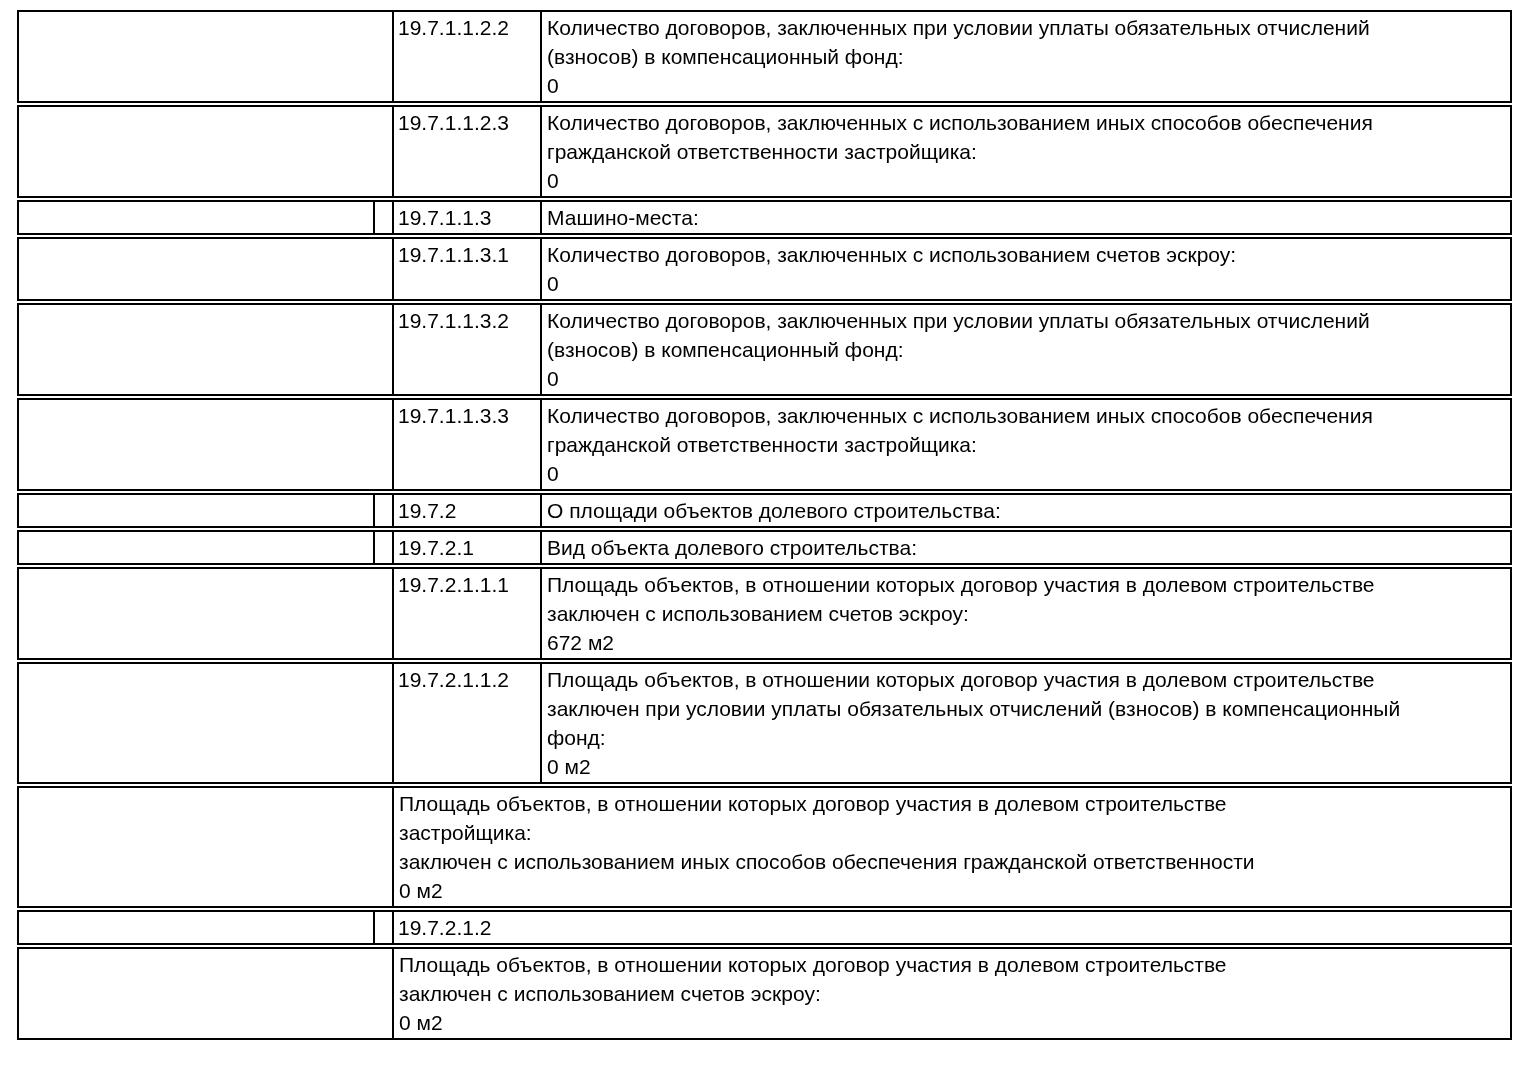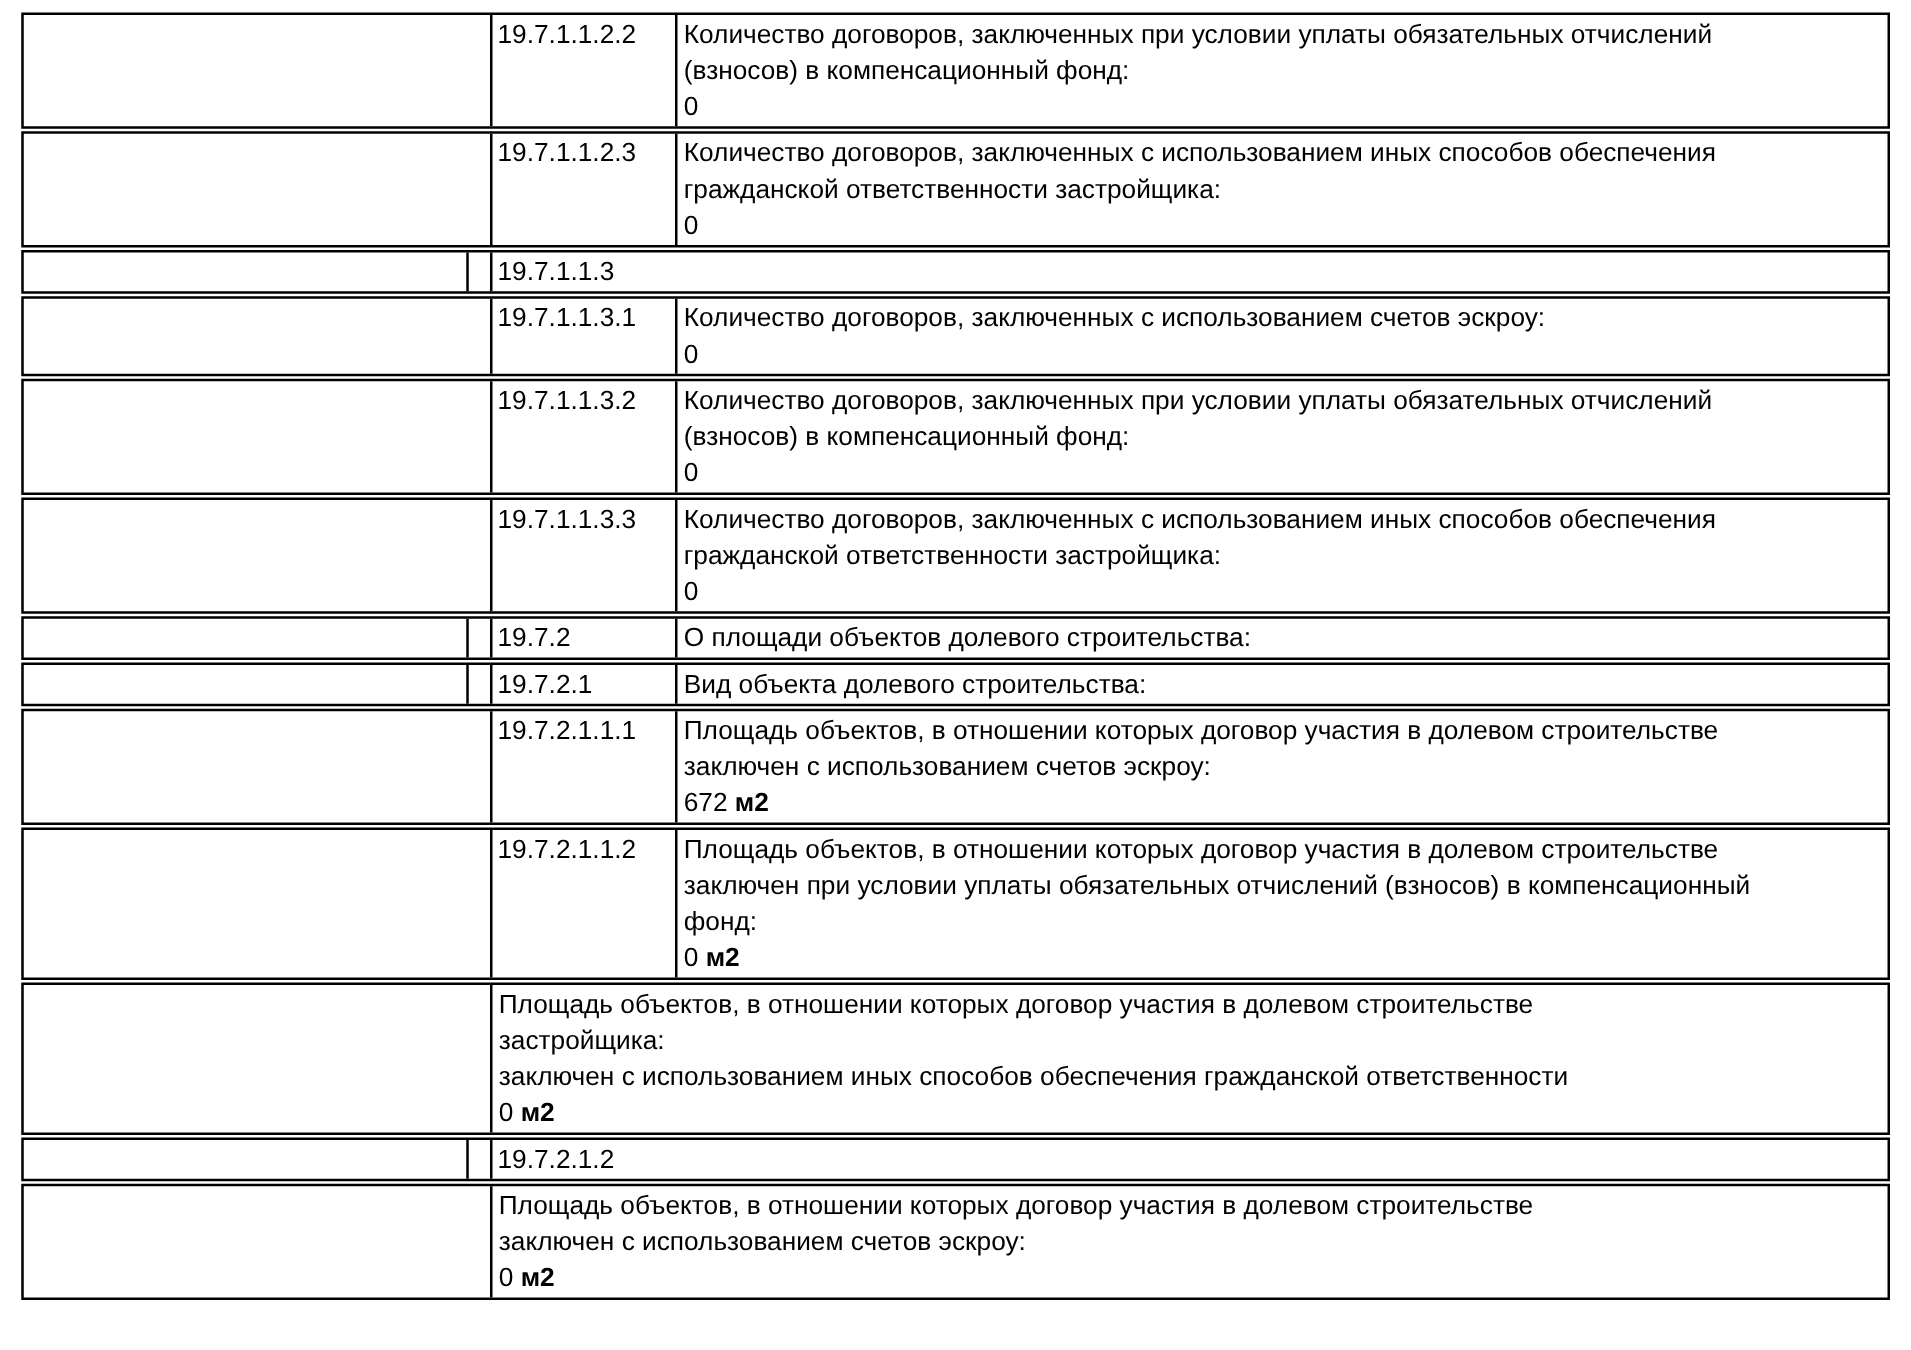--- a/index.html
+++ b/index.html
@@ -51,21 +51,21 @@
     border-left:2px solid #000000;
     padding-left:5px;
     padding-right:6px;
   }
   .line{
     font-size:21px;
     line-height:29px;
     white-space:nowrap;
   }
   .unit{
-    font-weight:bold;
+    font-weight:normal;
   }
 </style>
 </head>
 <body>
 
 <div class="doc-table" id="doc-table">
     <div class="row">
     <div class="cell c-left merged"></div>
 
     <div class="cell c-num">
@@ -88,20 +88,23 @@
         <div class="line">гражданской ответственности застройщика:</div>
         <div class="line"><span>0</span></div>
       </div>
   </div>
     <div class="row">
     <div class="cell c-left"></div>
     <div class="cell c-spacer"></div>
     <div class="cell c-num">
         <div class="line">19.7.1.1.3</div>
       </div>
+    <div class="cell c-content">
+        <div class="line">Машино-места:</div>
+      </div>
   </div>
     <div class="row">
     <div class="cell c-left merged"></div>
 
     <div class="cell c-num">
         <div class="line">19.7.1.1.3.1</div>
       </div>
     <div class="cell c-content">
         <div class="line">Количество договоров, заключенных с использованием счетов эскроу:</div>
         <div class="line"><span>0</span></div>

